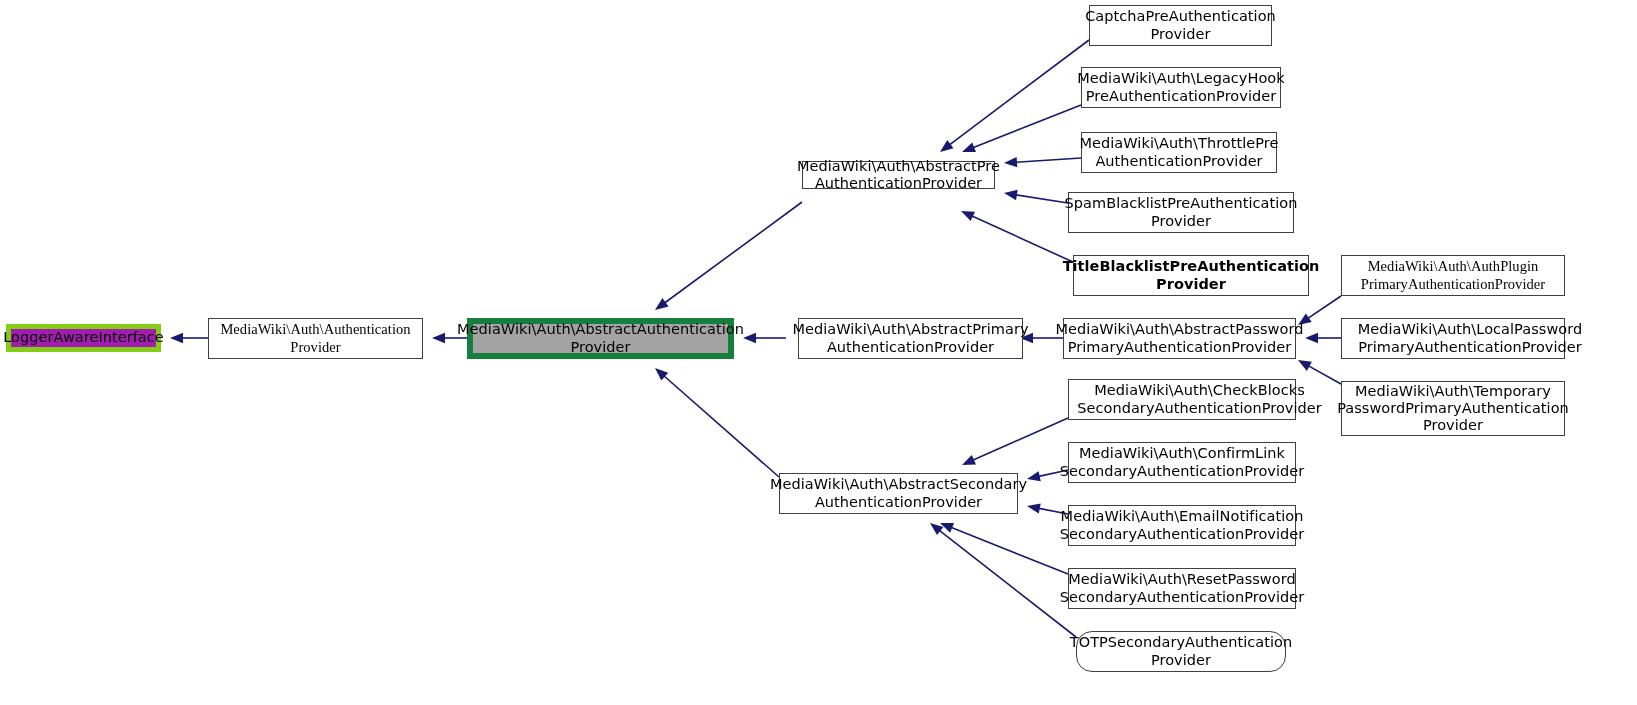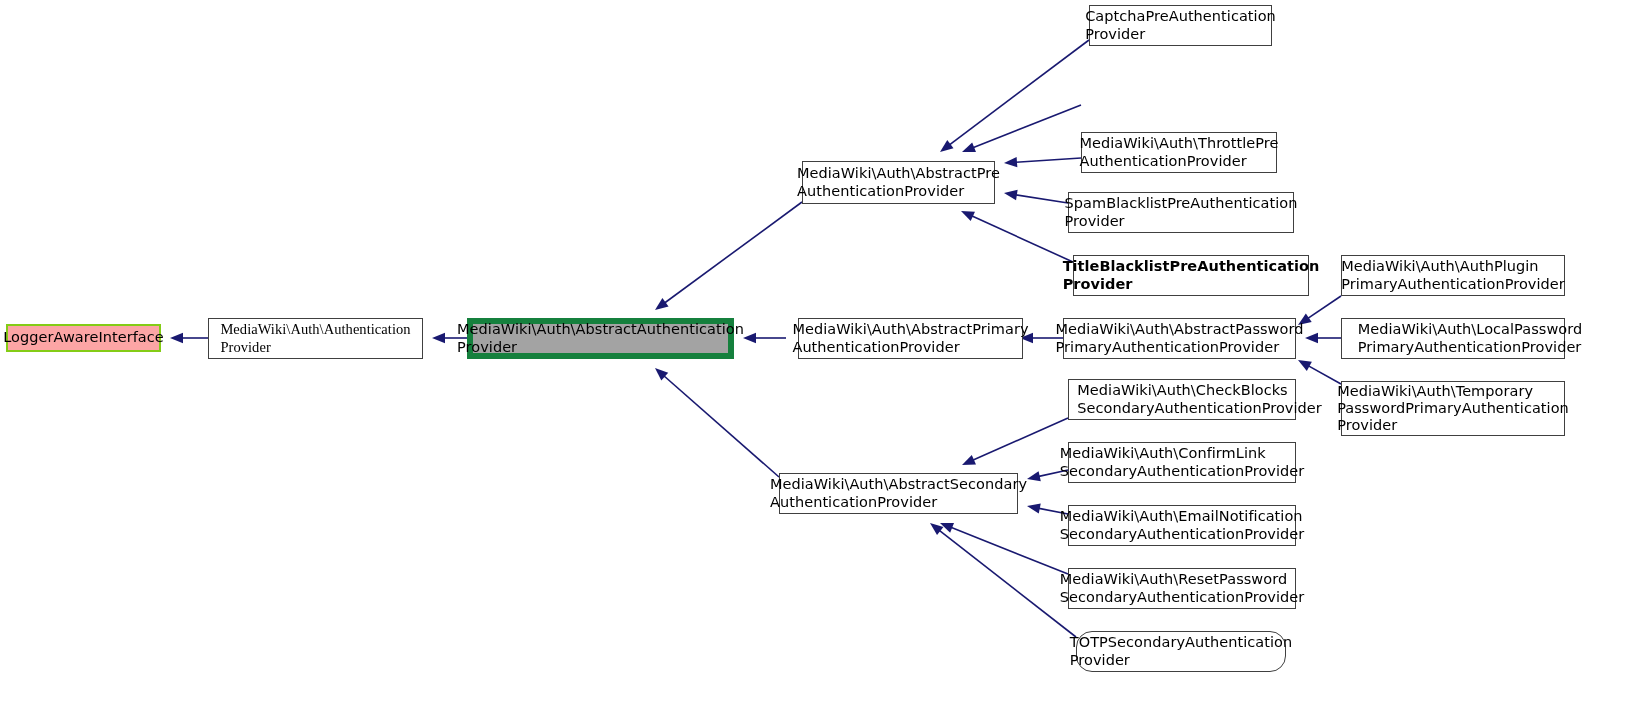--- a/index.html
+++ b/index.html
@@ -23,38 +23,38 @@
     width: 1637px;
     height: 705px;
     pointer-events: none;
   }
   .node {
     position: absolute;
     box-sizing: border-box;
     display: flex;
     align-items: center;
     justify-content: center;
-    text-align: left;
+    text-align: center;
     background: #ffffff;
     border: 1px solid #404040;
     color: #000000;
     font-size: 14.5px;
     line-height: 1.18;
     letter-spacing: 0.05px;
     padding: 1px 4px;
     white-space: pre-line;
     z-index: 2;
   }
   .node.current {
     background: #a3a3a3;
     border: 6px solid #15803d;
   }
   .node.external {
-    border: 2px solid #84cc16;
-    background: #fca5a5;
+    border: 5px solid #84cc16;
+    background: #a21caf;
   }
 </style>
 </head>
 <body>
 
 <div id="diagram">
   <svg id="edges" viewBox="0 0 1637 705" xmlns="http://www.w3.org/2000/svg">
       <line x1="208" y1="338" x2="181" y2="338" stroke="#191970" stroke-width="1.6"></line>
       <polygon points="170,338 183,332.8 183,343.2" fill="#191970"></polygon>
       <line x1="467" y1="338" x2="443" y2="338" stroke="#191970" stroke-width="1.6"></line>
@@ -92,37 +92,39 @@
       <line x1="1068" y1="574" x2="950.2187401111928" y2="527.0715292630533" stroke="#191970" stroke-width="1.6"></line>
       <polygon points="940,523 954.0014157830349,522.9811301674083 950.1519699343298,532.6424844543542" fill="#191970"></polygon>
       <line x1="1076" y1="637" x2="938.6700684119097" y2="529.7697794449158" stroke="#191970" stroke-width="1.6"></line>
       <polygon points="930,523 943.4467038607626,526.9020706401795 937.0461851128422,535.0992262296215" fill="#191970"></polygon>
     </svg>
 <div class="node external" style="left: 6px; top: 324px; width: 155px; height: 28px;">LoggerAwareInterface</div>
     <div class="node" style="left: 208px; top: 318px; width: 215px; height: 41px; font-family: Liberation Serif, serif;">MediaWiki\Auth\Authentication
 Provider</div>
     <div class="node current" style="left: 467px; top: 318px; width: 267px; height: 41px;">MediaWiki\Auth\AbstractAuthentication
 Provider</div>
-    <div class="node" style="left: 802px; top: 161px; width: 193px; height: 43px;">MediaWiki\Auth\AbstractPre
+    <div class="node" style="left: 802px; top: 161px; width: 193px; height: 28px;">MediaWiki\Auth\AbstractPre
 AuthenticationProvider</div>
     <div class="node" style="left: 786px; top: 318px; width: 225px; height: 41px; margin-left: 12px;">MediaWiki\Auth\AbstractPrimary
 AuthenticationProvider</div>
     <div class="node" style="left: 779px; top: 473px; width: 239px; height: 41px;">MediaWiki\Auth\AbstractSecondary
 AuthenticationProvider</div>
     <div class="node" style="left: 1089px; top: 5px; width: 183px; height: 41px;">CaptchaPreAuthentication
 Provider</div>
+    <div class="node" style="left: 1081px; top: 67px; width: 200px; height: 41px;">MediaWiki\Auth\LegacyHook
+PreAuthenticationProvider</div>
     <div class="node" style="left: 1081px; top: 132px; width: 196px; height: 41px;">MediaWiki\Auth\ThrottlePre
 AuthenticationProvider</div>
     <div class="node" style="left: 1068px; top: 192px; width: 226px; height: 41px;">SpamBlacklistPreAuthentication
 Provider</div>
     <div class="node" style="left: 1073px; top: 255px; width: 236px; height: 41px; font-weight: bold;">TitleBlacklistPreAuthentication
 Provider</div>
     <div class="node" style="left: 1063px; top: 318px; width: 233px; height: 41px;">MediaWiki\Auth\AbstractPassword
 PrimaryAuthenticationProvider</div>
-    <div class="node" style="left: 1341px; top: 255px; width: 224px; height: 41px;">MediaWiki\Auth\AuthPlugin
+    <div class="node" style="left: 1341px; top: 255px; width: 224px; height: 41px; font-family: Liberation Serif, serif;">MediaWiki\Auth\AuthPlugin
 PrimaryAuthenticationProvider</div>
     <div class="node" style="left: 1341px; top: 318px; width: 224px; height: 41px; padding-left: 38px;">MediaWiki\Auth\LocalPassword
 PrimaryAuthenticationProvider</div>
     <div class="node" style="left: 1341px; top: 381px; width: 224px; height: 55px;">MediaWiki\Auth\Temporary
 PasswordPrimaryAuthentication
 Provider</div>
     <div class="node" style="left: 1068px; top: 379px; width: 228px; height: 41px; padding-left: 39px;">MediaWiki\Auth\CheckBlocks
 SecondaryAuthenticationProvider</div>
     <div class="node" style="left: 1068px; top: 442px; width: 228px; height: 41px;">MediaWiki\Auth\ConfirmLink
 SecondaryAuthenticationProvider</div>

